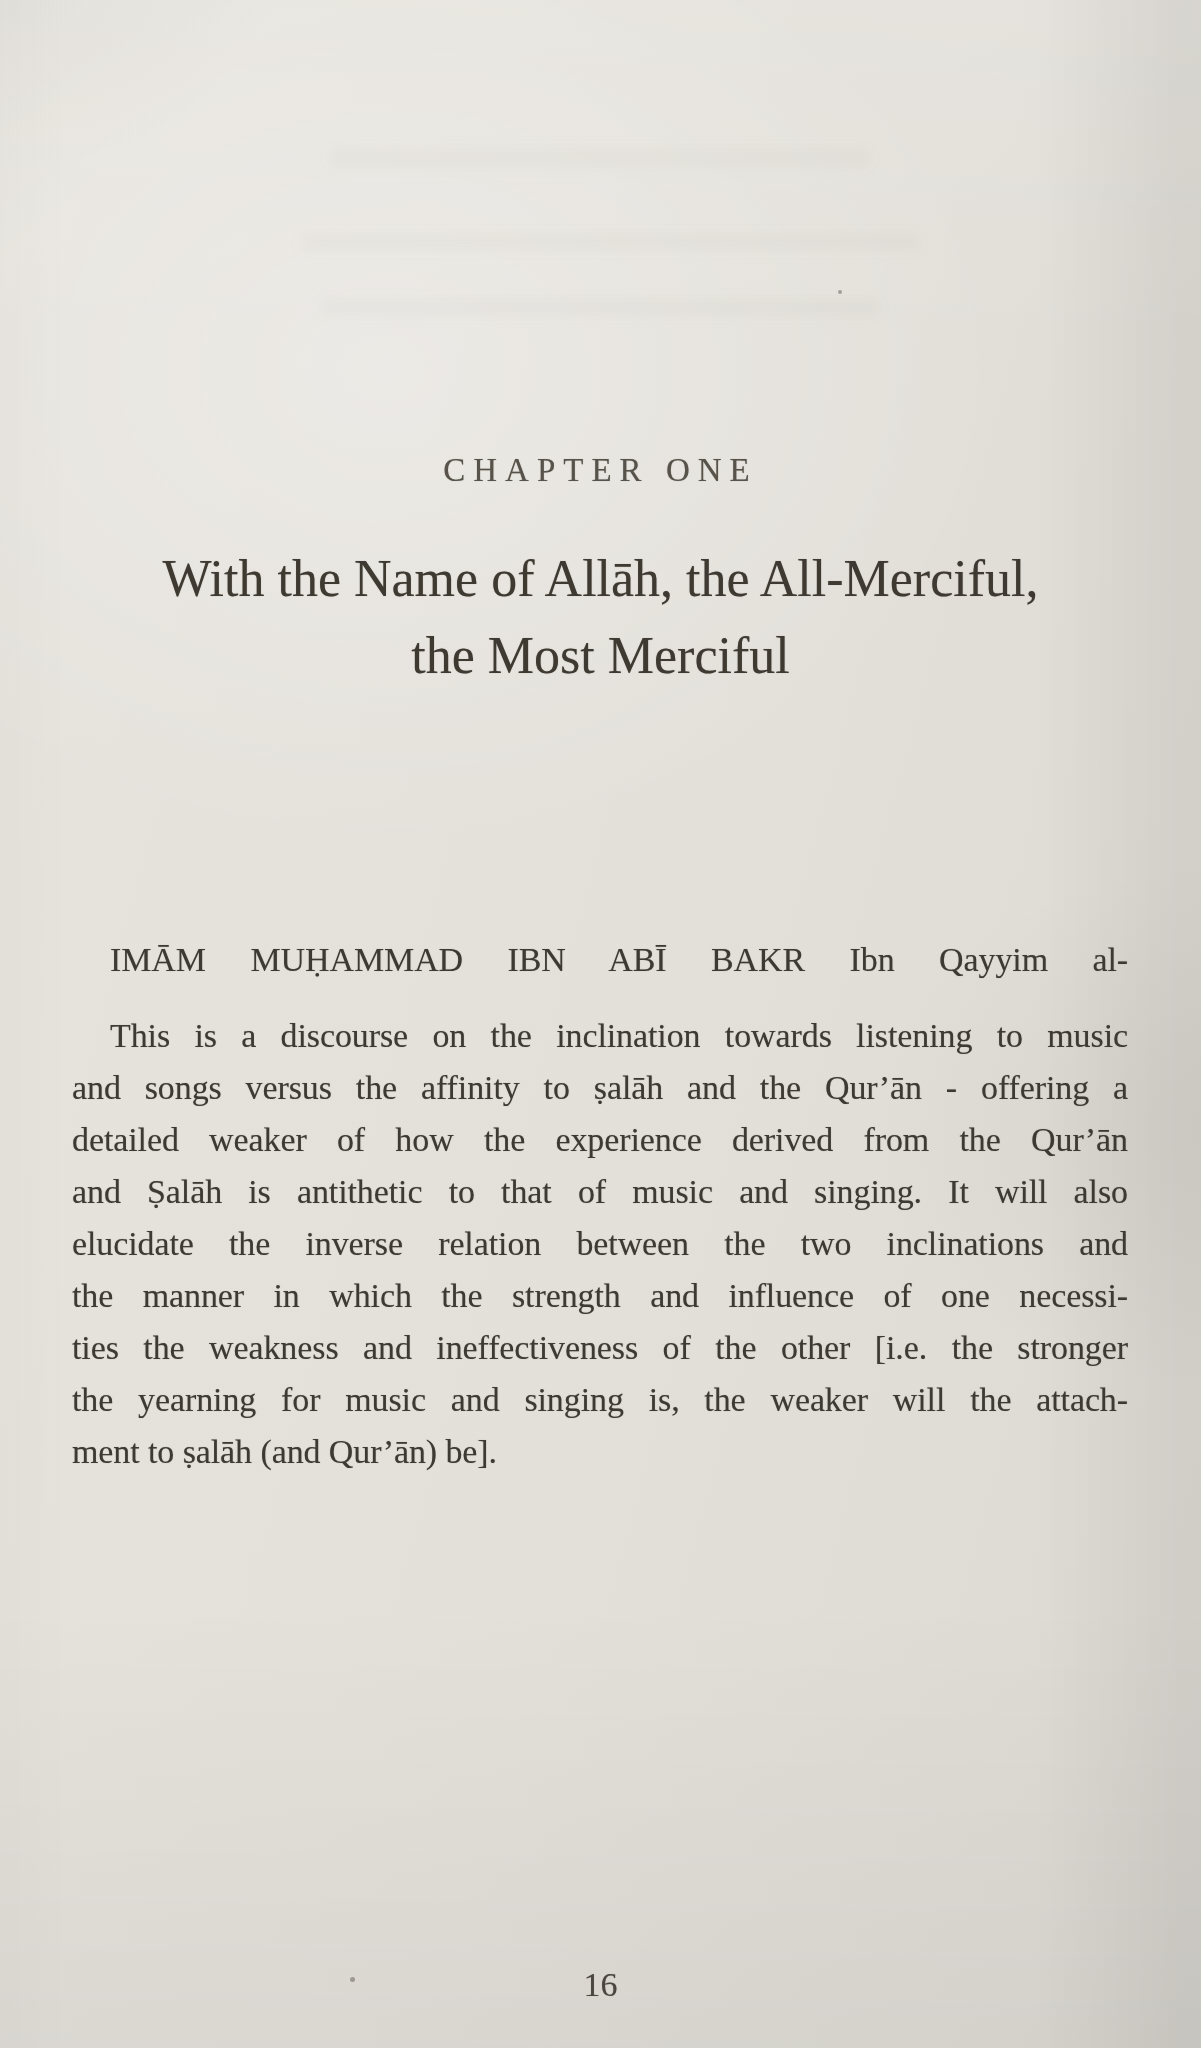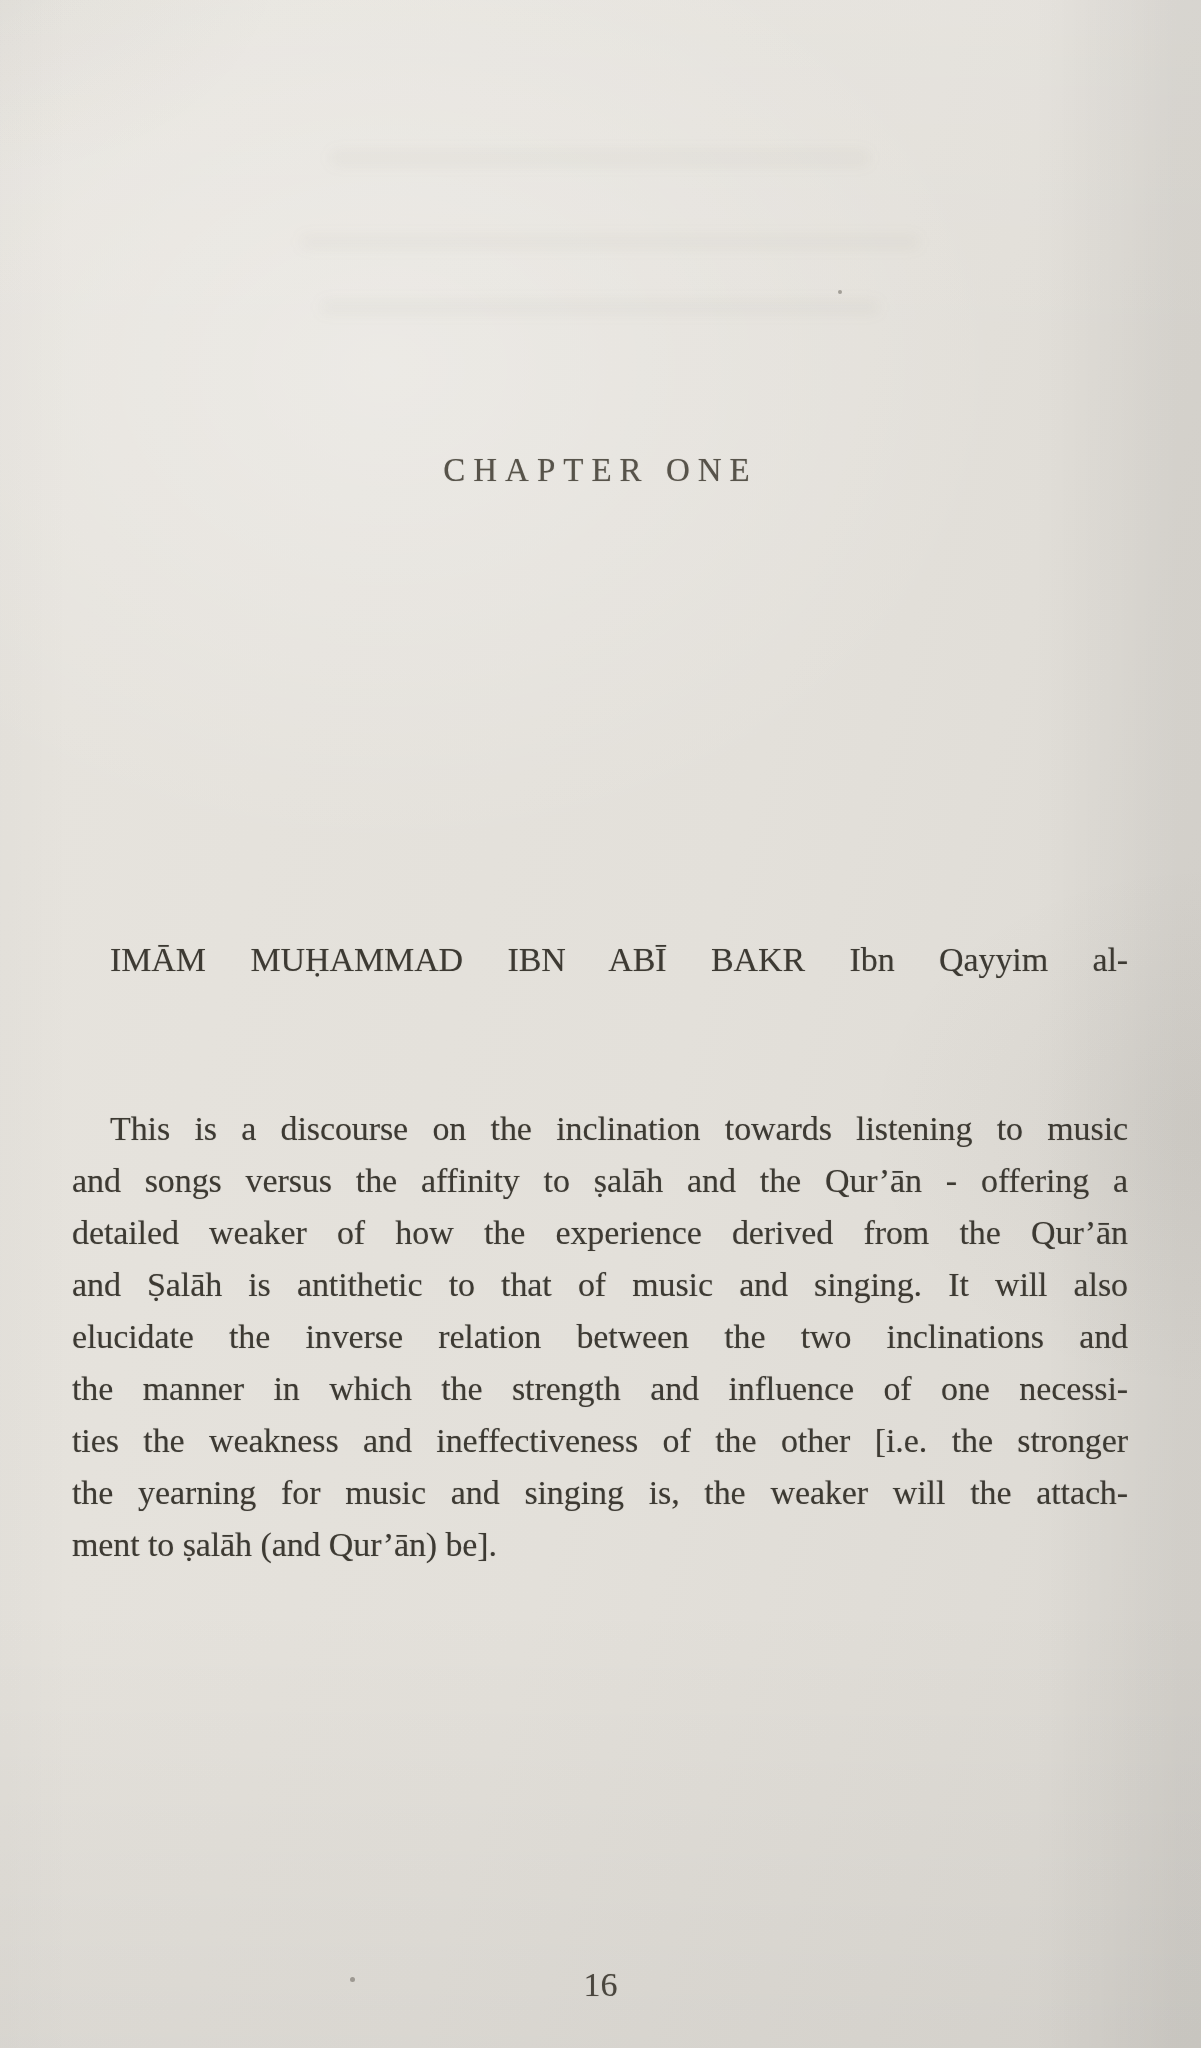--- a/index.html
+++ b/index.html
@@ -89,21 +89,21 @@
     overflow: hidden;
     white-space: normal;
   }
   .para .line.last {
     text-align-last: left;
   }
   .para .line:first-child {
     text-indent: 38px;
   }
   .attribution { top: 890px; margin-top: 44px; }
-  .body-para   { top: 1103px; }
+  .body-para   { top: 1010px; }
   .it { }
   .folio {
     position: absolute;
     left: 0;
     top: 1938px;
     width: 100%;
     text-align: center;
     font-size: 34px;
     line-height: 46px;
     color: #4a463e;
@@ -119,20 +119,24 @@
   <div class="shading-overlay"></div>
 
   <div class="smudge s1"></div>
   <div class="smudge s2"></div>
   <div class="smudge s3"></div>
   <div class="speck p1"></div>
   <div class="speck p2"></div>
 
   <div class="kicker">CHAPTER ONE</div>
 
+  <div class="title">
+    <div>With the Name of Allāh, the All-Merciful,</div>
+    <div>the Most Merciful</div>
+  </div>
 
   <div class="para attribution">
       <div class="line"><span>IMĀM MUḤAMMAD IBN ABĪ BAKR</span><span> Ibn Qayyim al-</span></div>
     </div>
 
   <div class="para body-para">
       <div class="line"><span>This is a discourse on the inclination towards listening to music</span></div>
       <div class="line"><span>and songs versus the affinity to </span><span class="it">ṣalāh</span><span> and the Qur’ān - offering a</span></div>
       <div class="line"><span>detailed weaker of how the experience derived from the Qur’ān</span></div>
       <div class="line"><span>and </span><span class="it">Ṣalāh</span><span> is antithetic to that of music and singing. It will also</span></div>

